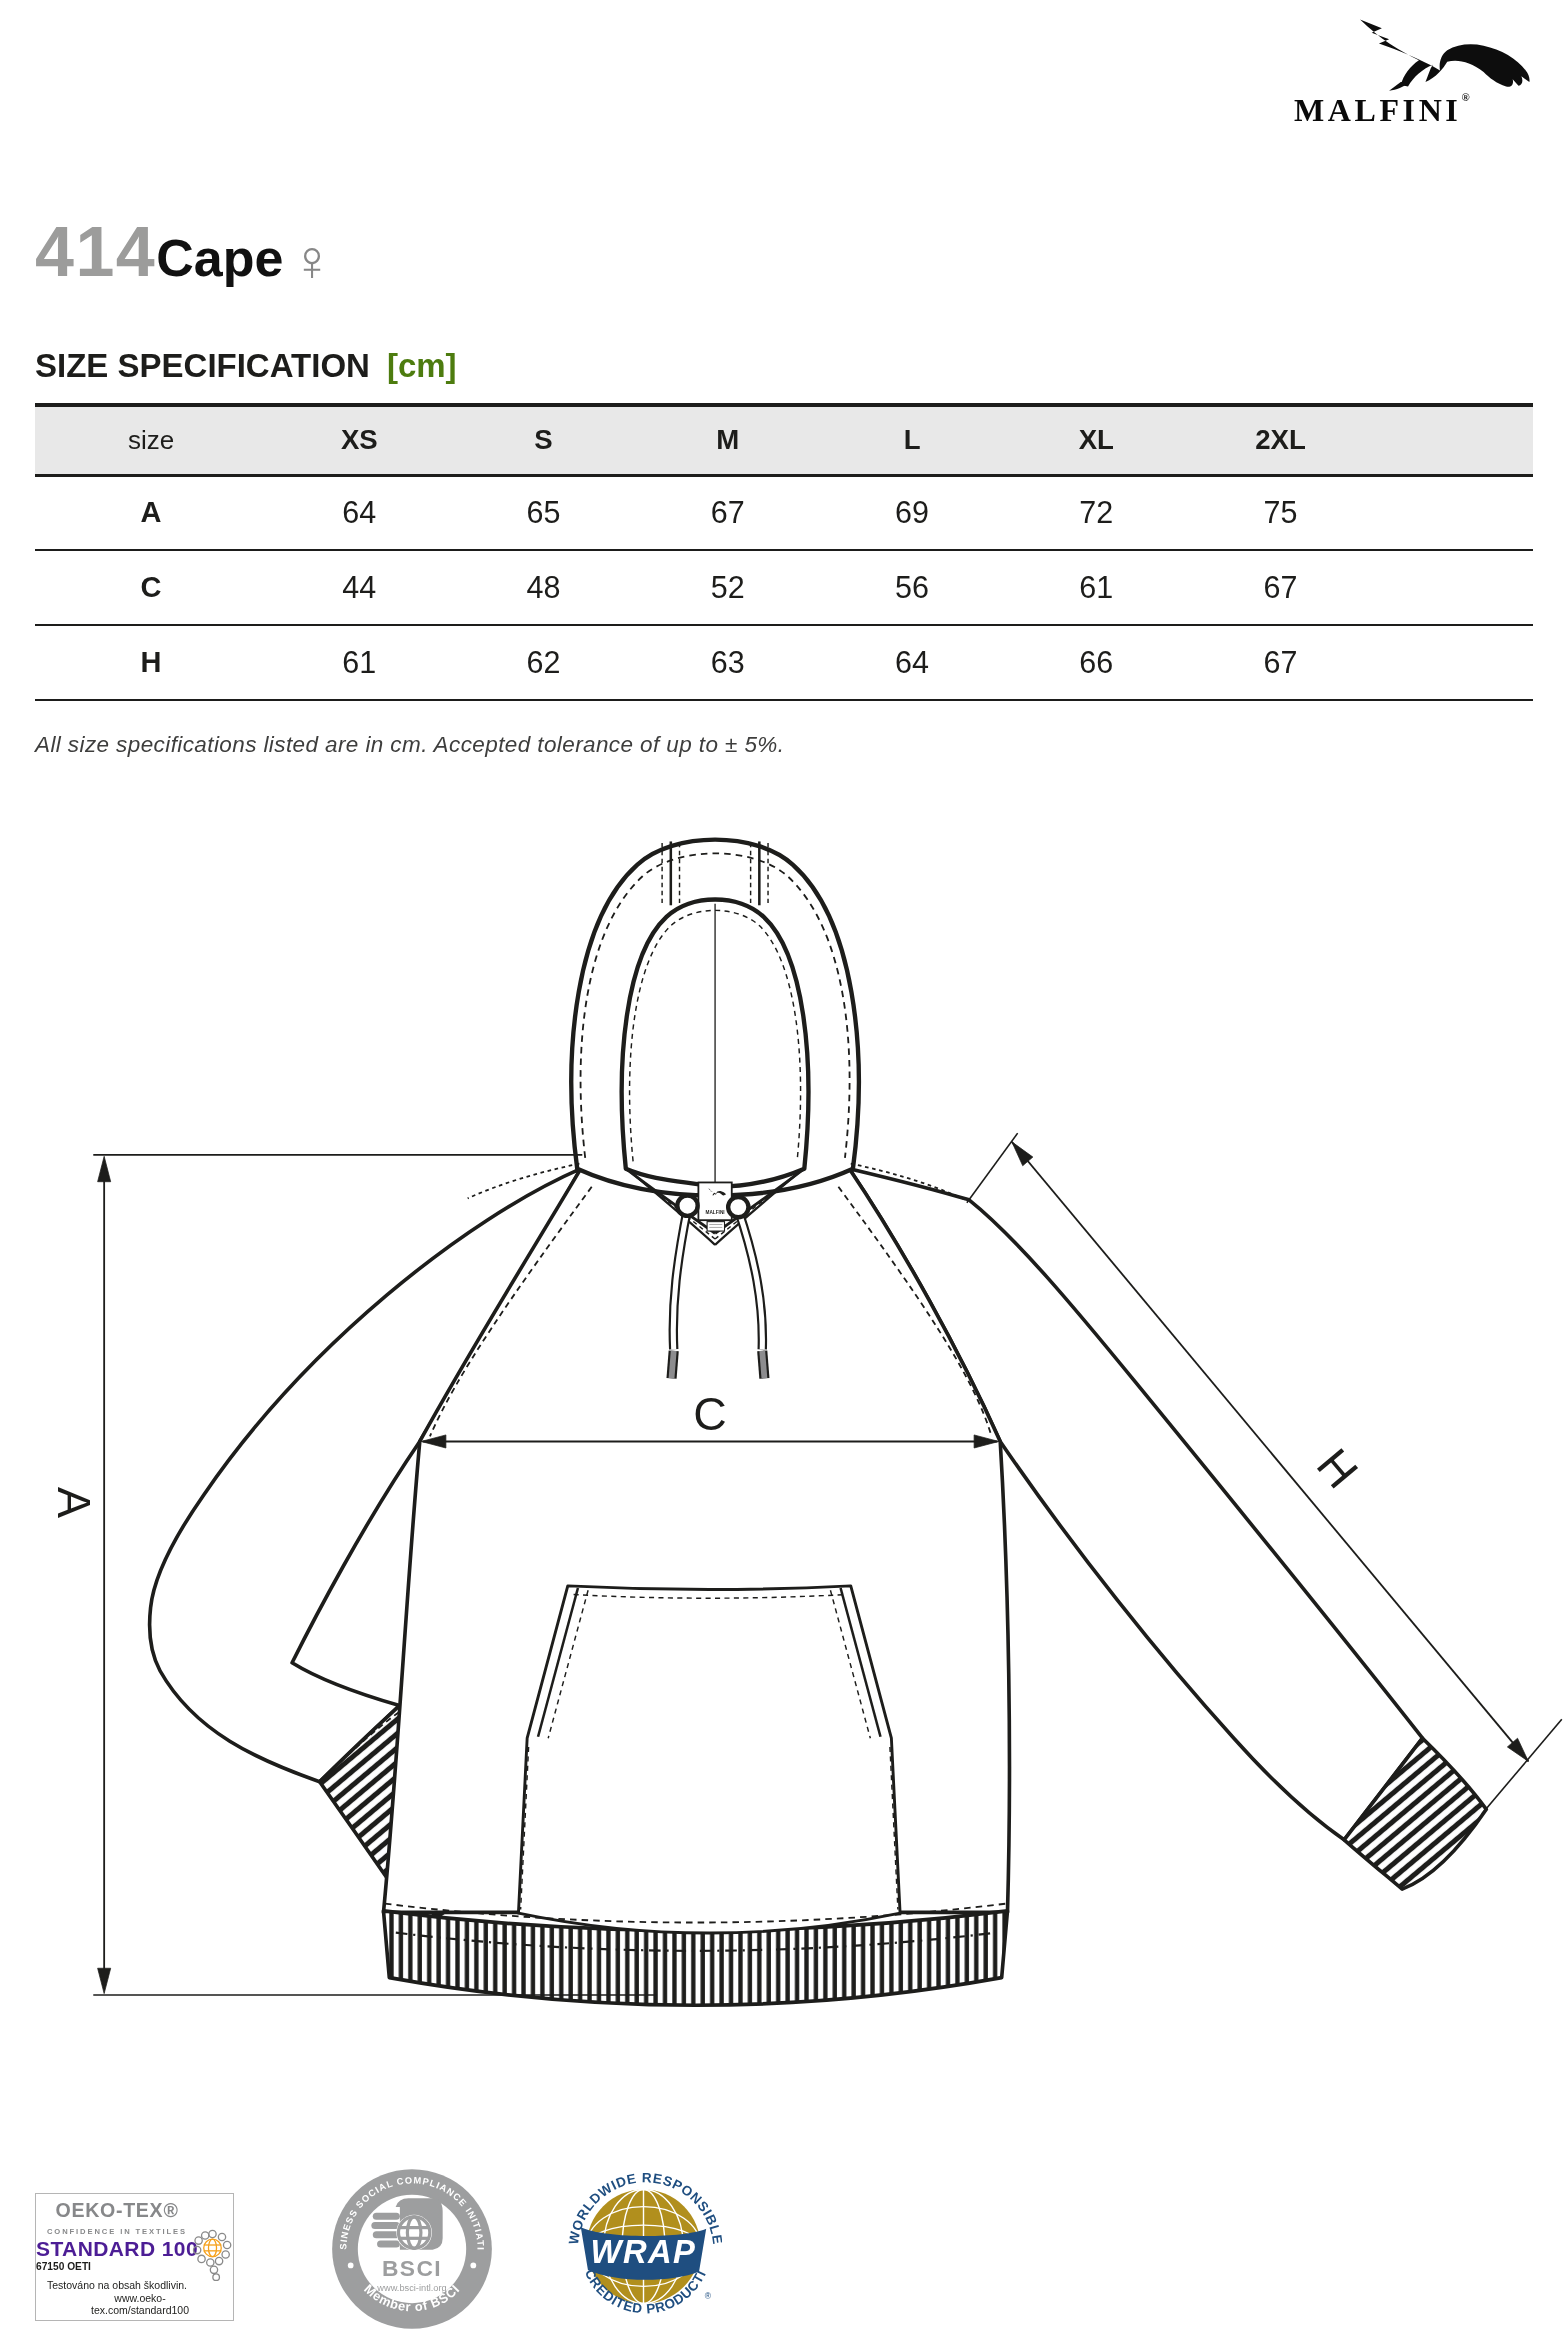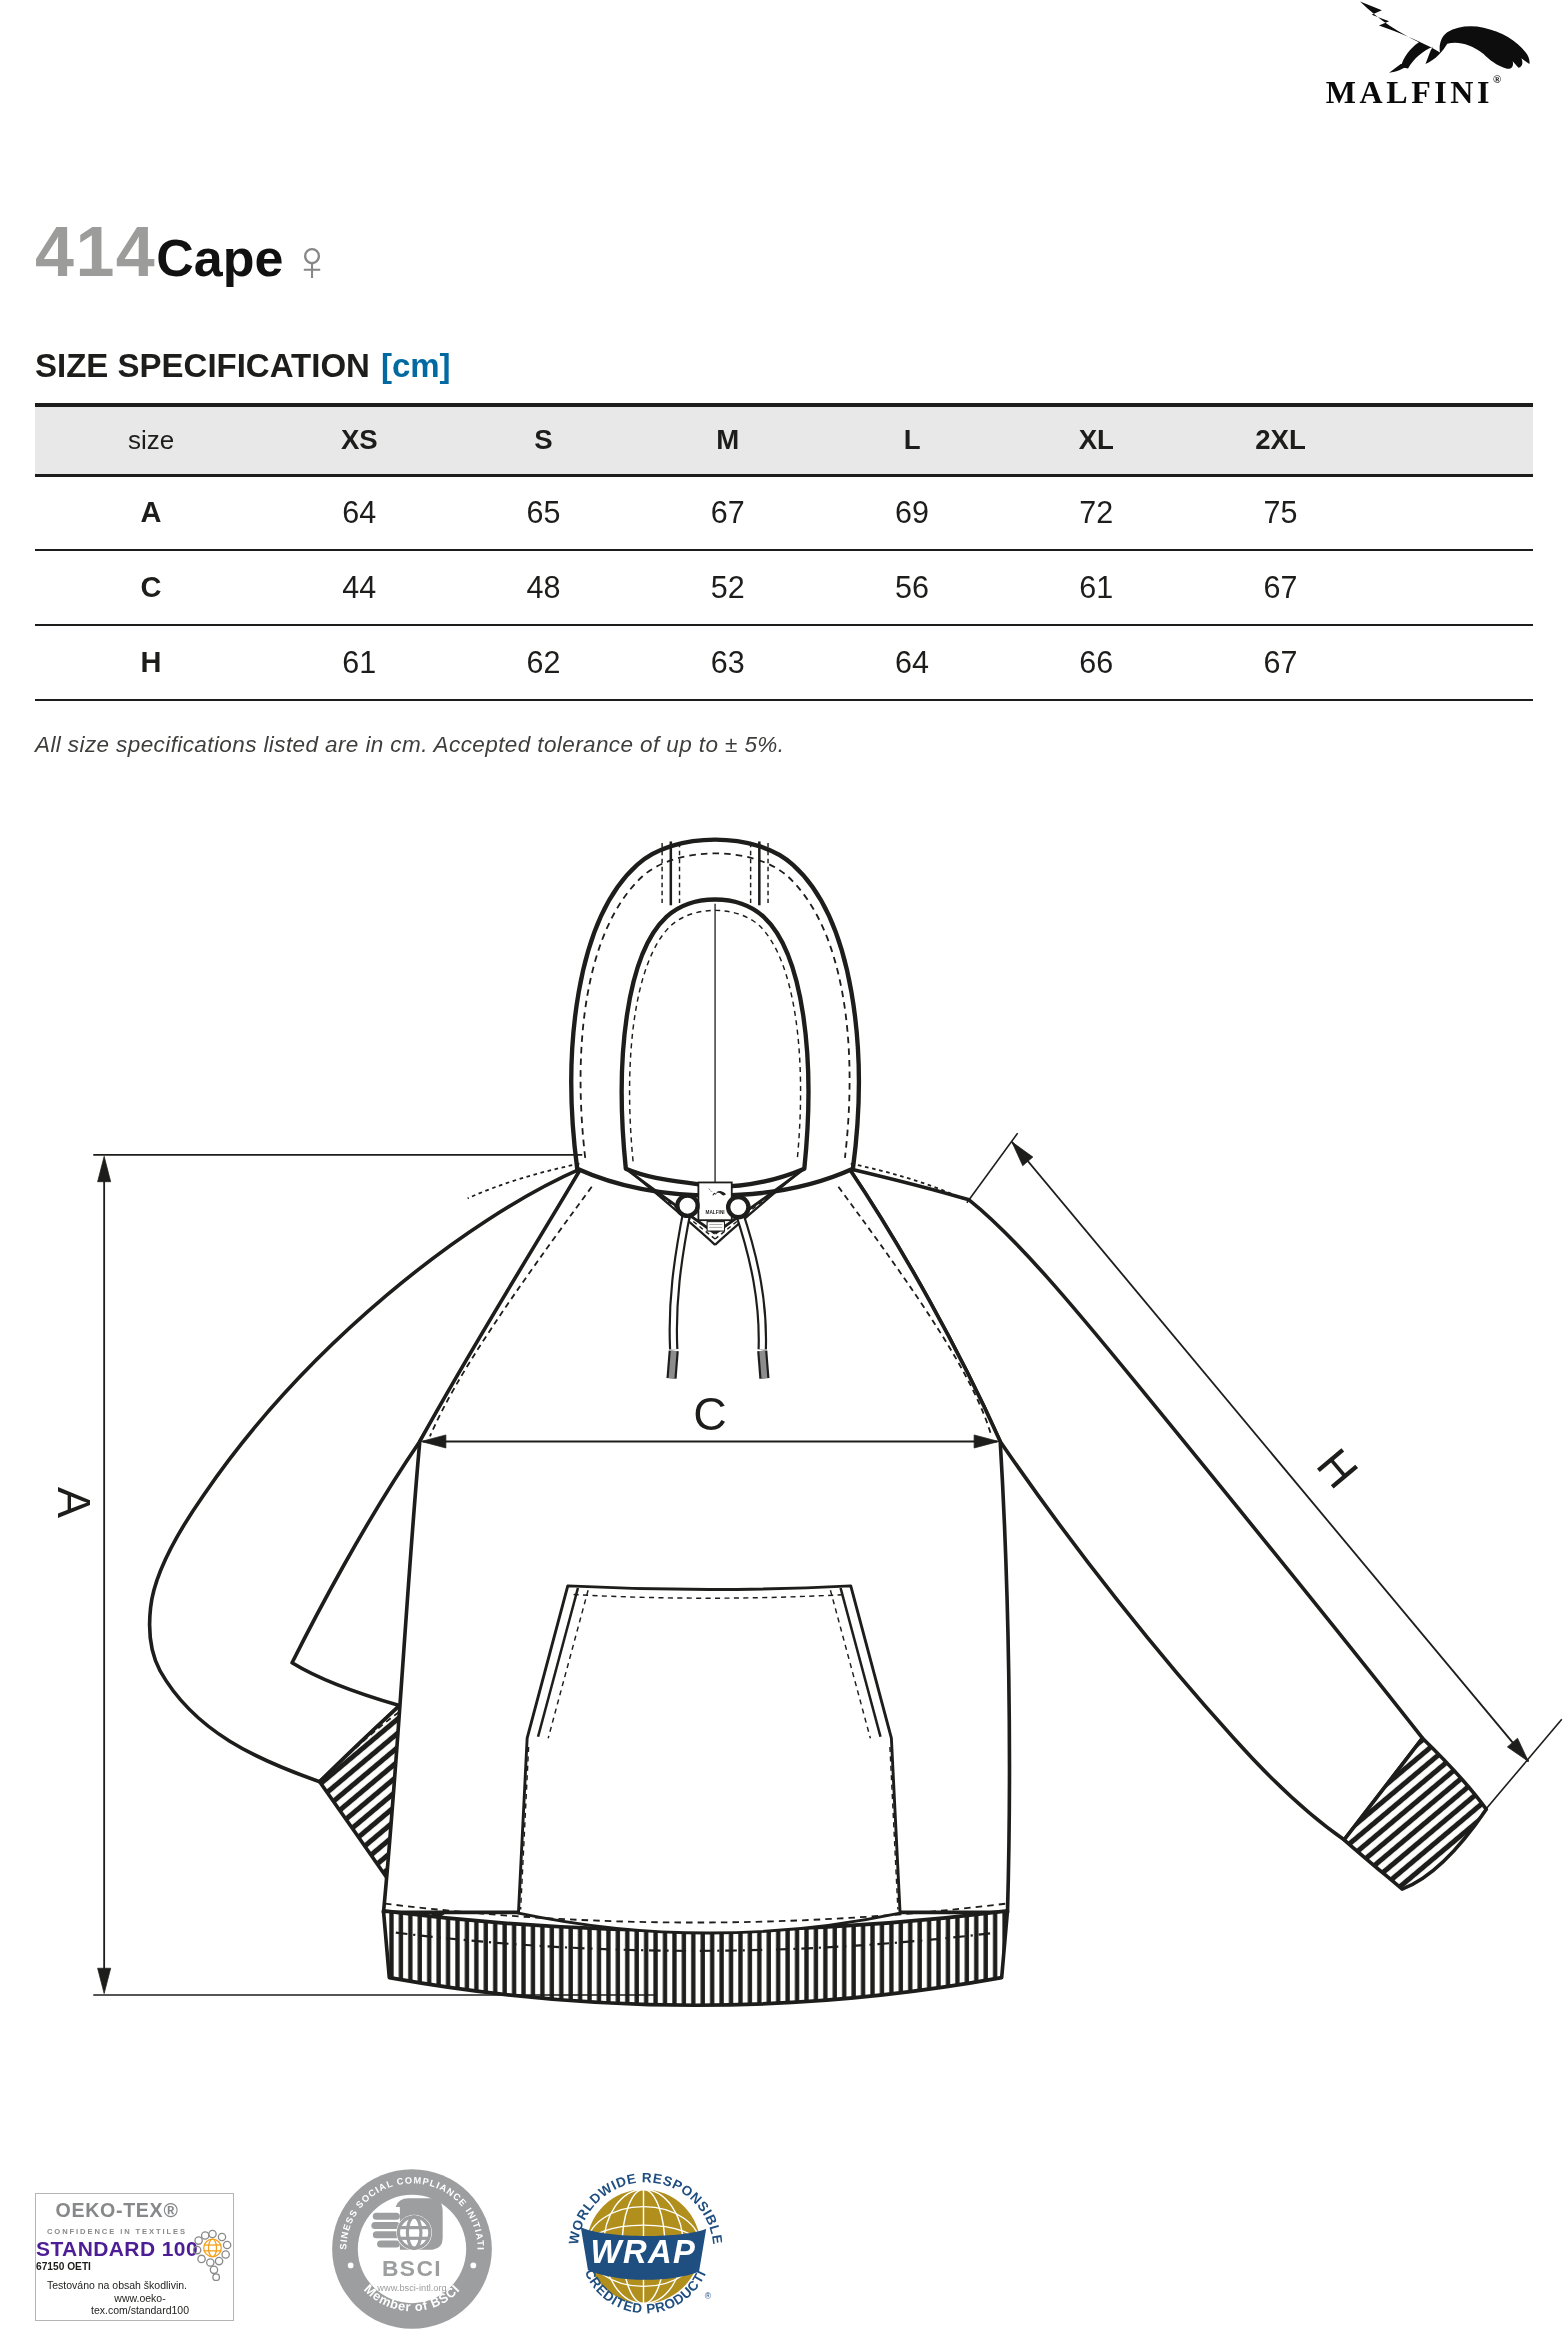--- a/index.html
+++ b/index.html
@@ -1,32 +1,32 @@
 <!DOCTYPE html>
 <html style="font-size:11.6px"><head>
 <meta charset="utf-8">
 <style>
   html,body{margin:0;padding:0;background:#ffffff;}
   body{width:1568px;height:2330px;position:relative;font-family:"Liberation Sans",sans-serif;color:#1d1d1b;overflow:hidden;}
   .abs{position:absolute;}
 
   
-  #brand{right:35px;top:0;width:239px;text-align:center;}
+  #brand{right:35px;top:18px;width:239px;text-align:left;}
   #brand svg{display:block;margin-left:auto;}
   #brand .wordmark{font-family:"Liberation Serif",serif;font-weight:700;font-size:32px;letter-spacing:3.6px;color:#0a0a0a;white-space:nowrap;}
   #brand .wordmark sup{font-size:11px;letter-spacing:0;vertical-align:20.3px;}
 
   
   #title{left:35px;top:212px;white-space:nowrap;}
   #title .code{font-size:70px;font-weight:700;color:#9c9c9b;letter-spacing:1.5px;}
   #title .name{font-size:52px;font-weight:700;color:#111111;}
   #title .gender{font-size:57px;font-weight:400;color:#878787;margin-left:7.3px;position:relative;top:4.4px;}
 
   #section-heading{left:35px;top:347px;font-size:33px;font-weight:700;white-space:nowrap;}
-  #section-heading .unit{color:#0369a1;margin-left:11px;}
+  #section-heading .unit{color:#4d7c0f;margin-left:17px;}
 
   
   #spec-table{left:35px;top:403px;width:1498px;}
   table{width:100%;border-collapse:collapse;table-layout:fixed;}
   thead tr{background:#e8e8e8;height:70px;margin-left:36px;}
   thead tr{border-top:4.4px solid #1d1d1b;border-bottom:3.6px solid #1d1d1b;}
   tbody tr{height:75px;border-bottom:2.2px solid #1d1d1b;}
   th{font-size:27.6px;font-weight:700;text-align:center;}
   th.size-col{font-weight:400;font-size:26px;}
   td{font-size:30.5px;font-weight:400;text-align:center;}

